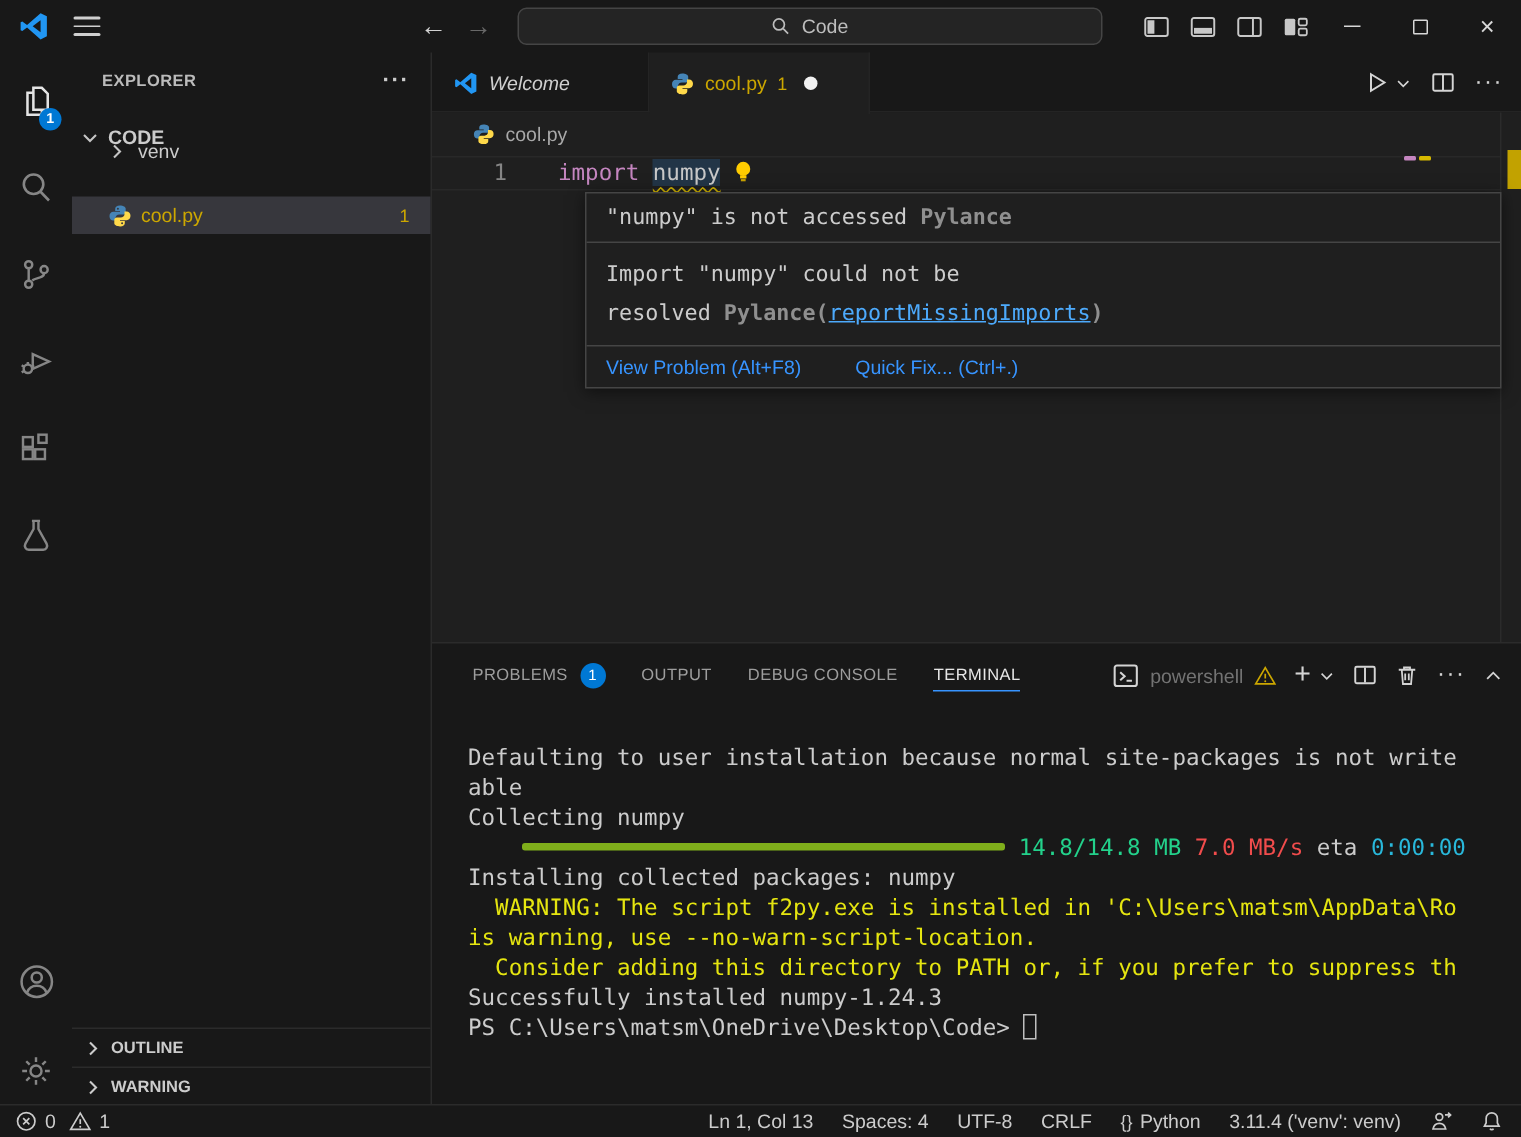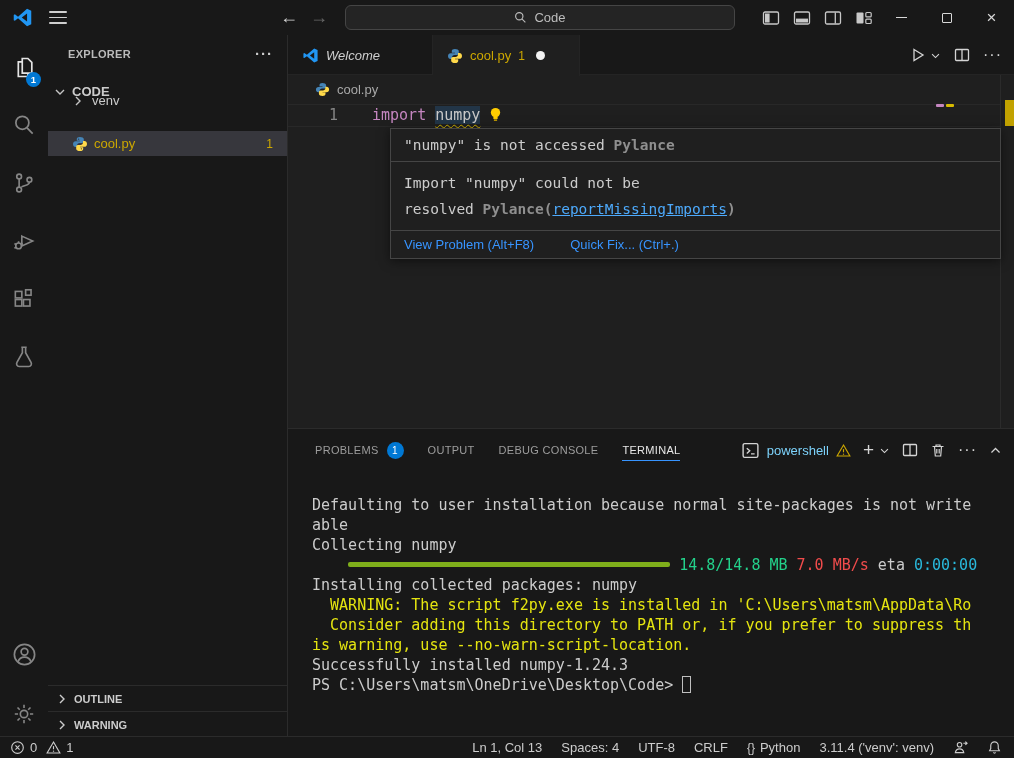--- a/index.html
+++ b/index.html
@@ -90,21 +90,21 @@
   .hv-action { color:#3794ff; cursor:pointer; }
 
   
   .panel { position:absolute; left:288px; top:428px; right:0; height:308px; background:#181818; border-top:1px solid #2b2b2b; }
   .panel-header { position:absolute; left:0; top:0; right:0; height:42px; display:flex; align-items:center; padding:0 12px 0 27px; }
   .ptab { font-size:11px; letter-spacing:.3px; color:#9d9d9d; margin-right:24px; display:flex; align-items:center; gap:8px; cursor:pointer; padding:4px 0; }
   .ptab.active { color:#e7e7e7; border-bottom:1.5px solid #3794ff; }
   .pbadge { min-width:17px; height:17px; border-radius:50%; background:#0078d4; color:#fff; font-size:10px; display:flex; align-items:center; justify-content:center; }
   .panel-right { margin-left:auto; display:flex; align-items:center; gap:12px; }
   .term-id { display:flex; align-items:center; gap:7px; cursor:pointer; }
-  .term-name { font-size:13px; color:#7dd3fc; }
+  .term-name { font-size:13px; color:#737373; }
   .plus-glyph { font-size:19px; color:#d4d4d4; line-height:14px; font-weight:300; }
   .picon { display:flex; align-items:center; color:#d4d4d4; cursor:pointer; }
 
   
   .terminal { position:absolute; left:24px; top:66px; right:6px; font-family:"DejaVu Sans Mono", monospace;
     font-size:15px; line-height:20px; color:#cccccc; }
   .term-line { white-space:pre; }
   .tc-default { color:#cccccc; }
   .tc-yellow { color:#e5e510; }
   .tc-green { color:#23d18b; }
@@ -398,22 +398,22 @@
           </span>
       </span>
     </div>
     <div class="terminal">
         <div class="term-line"><span class="tc-default">Defaulting to user installation because normal site-packages is not write</span></div>
         <div class="term-line"><span class="tc-default">able</span></div>
         <div class="term-line"><span class="tc-default">Collecting numpy</span></div>
         <div class="term-line"><span class="tc-default">    </span><span class="term-bar"></span><span class="tc-default"> </span><span class="tc-green">14.8/14.8 MB</span><span class="tc-default"> </span><span class="tc-red">7.0 MB/s</span><span class="tc-default"> eta </span><span class="tc-cyan">0:00:00</span></div>
         <div class="term-line"><span class="tc-default">Installing collected packages: numpy</span></div>
         <div class="term-line"><span class="tc-yellow">  WARNING: The script f2py.exe is installed in 'C:\Users\matsm\AppData\Ro</span></div>
+        <div class="term-line"><span class="tc-yellow">is warning, use --no-warn-script-location.</span></div>
         <div class="term-line"><span class="tc-yellow">  Consider adding this directory to PATH or, if you prefer to suppress th</span></div>
-        <div class="term-line"><span class="tc-yellow">is warning, use --no-warn-script-location.</span></div>
         <div class="term-line"><span class="tc-default">Successfully installed numpy-1.24.3</span></div>
         <div class="term-line"><span class="tc-default">PS C:\Users\matsm\OneDrive\Desktop\Code&gt; </span><span class="term-cursor"></span></div>
       </div>
   </div>
 
   <div class="statusbar">
     <span class="sbar-left">
       <svg width="15" height="15" viewBox="0 0 16 16" fill="none" stroke="#cccccc" stroke-width="1.2">
           <circle cx="8" cy="8" r="6.2"></circle>
           <path d="M5.8 5.8l4.4 4.4M10.2 5.8l-4.4 4.4"></path>

